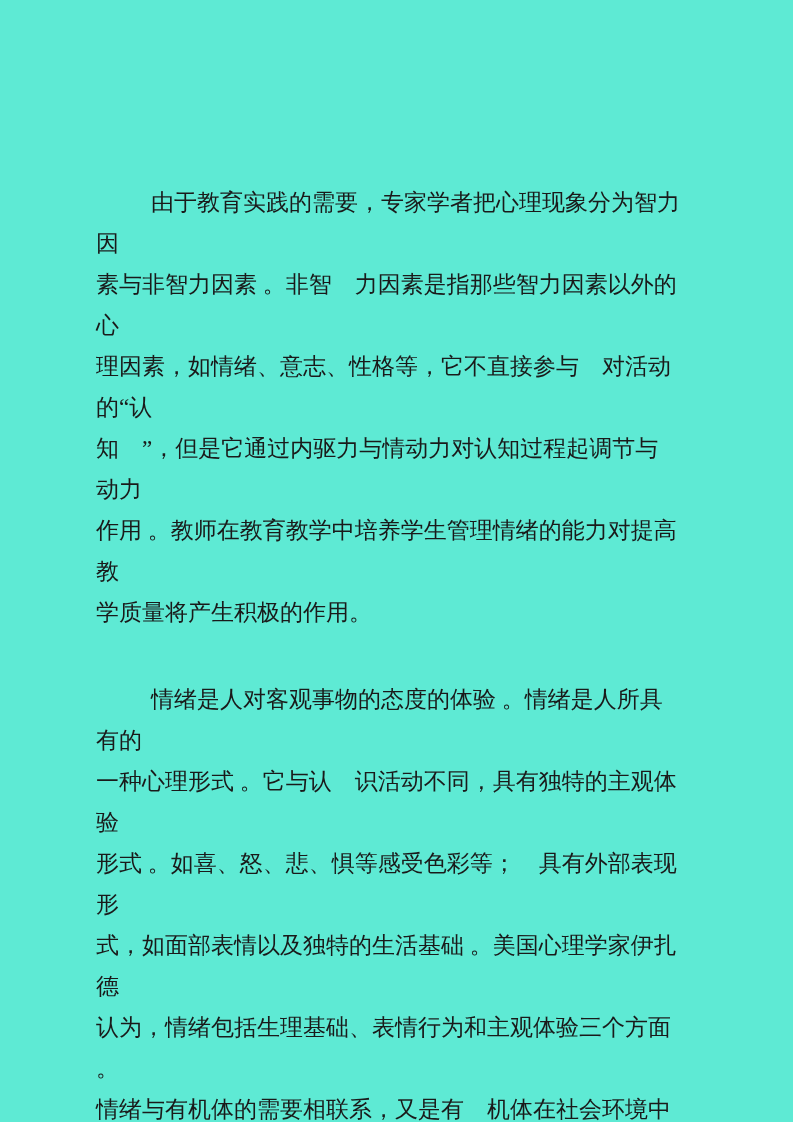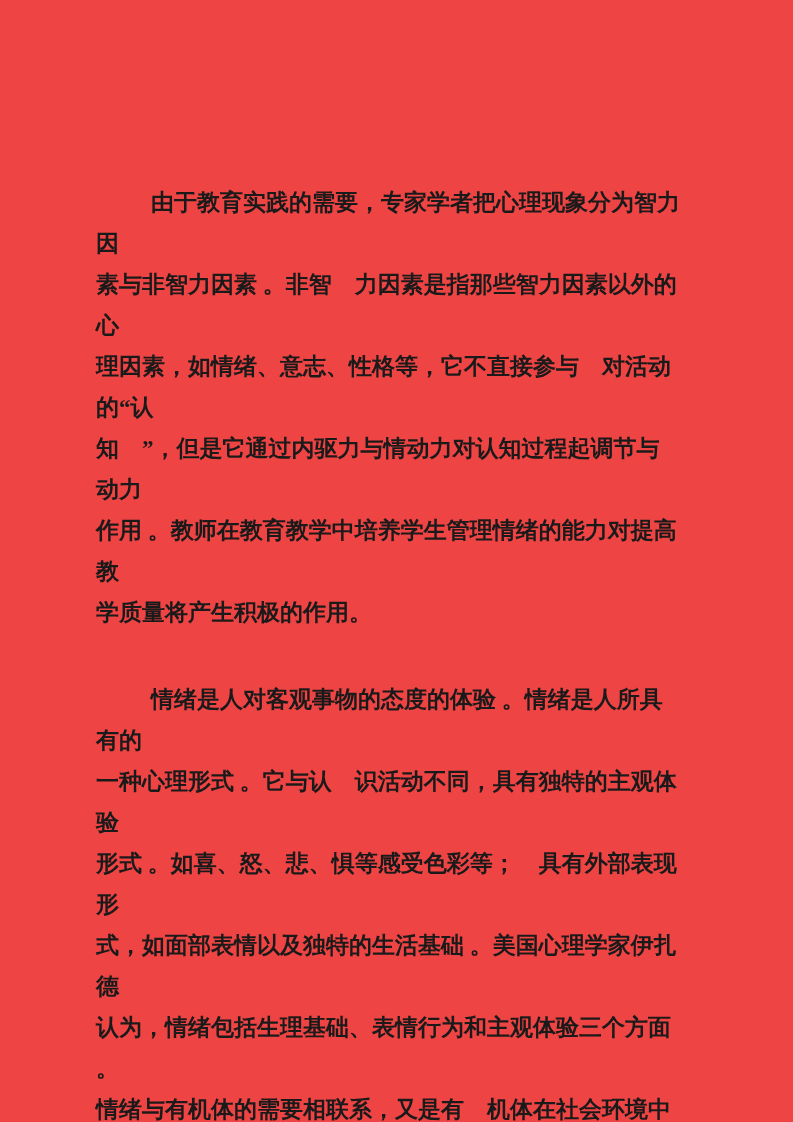--- a/index.html
+++ b/index.html
@@ -4,24 +4,23 @@
 <style>
   html, body {
     margin: 0;
     padding: 0;
     background: #ffffff;
   }
   .page {
     position: relative;
     width: 793px;
     height: 1122px;
-    background: #ef4444;
+    background: #5eead4;
     overflow: hidden;
     font-family: "Liberation Serif", "DejaVu Serif", serif;
-    font-weight: bold;
   }
   .content {
     position: absolute;
     left: 96px;
     top: 182px;
     width: 584px;
   }
   .para {
     margin: 0 0 46px 0;
     font-size: 23px;

